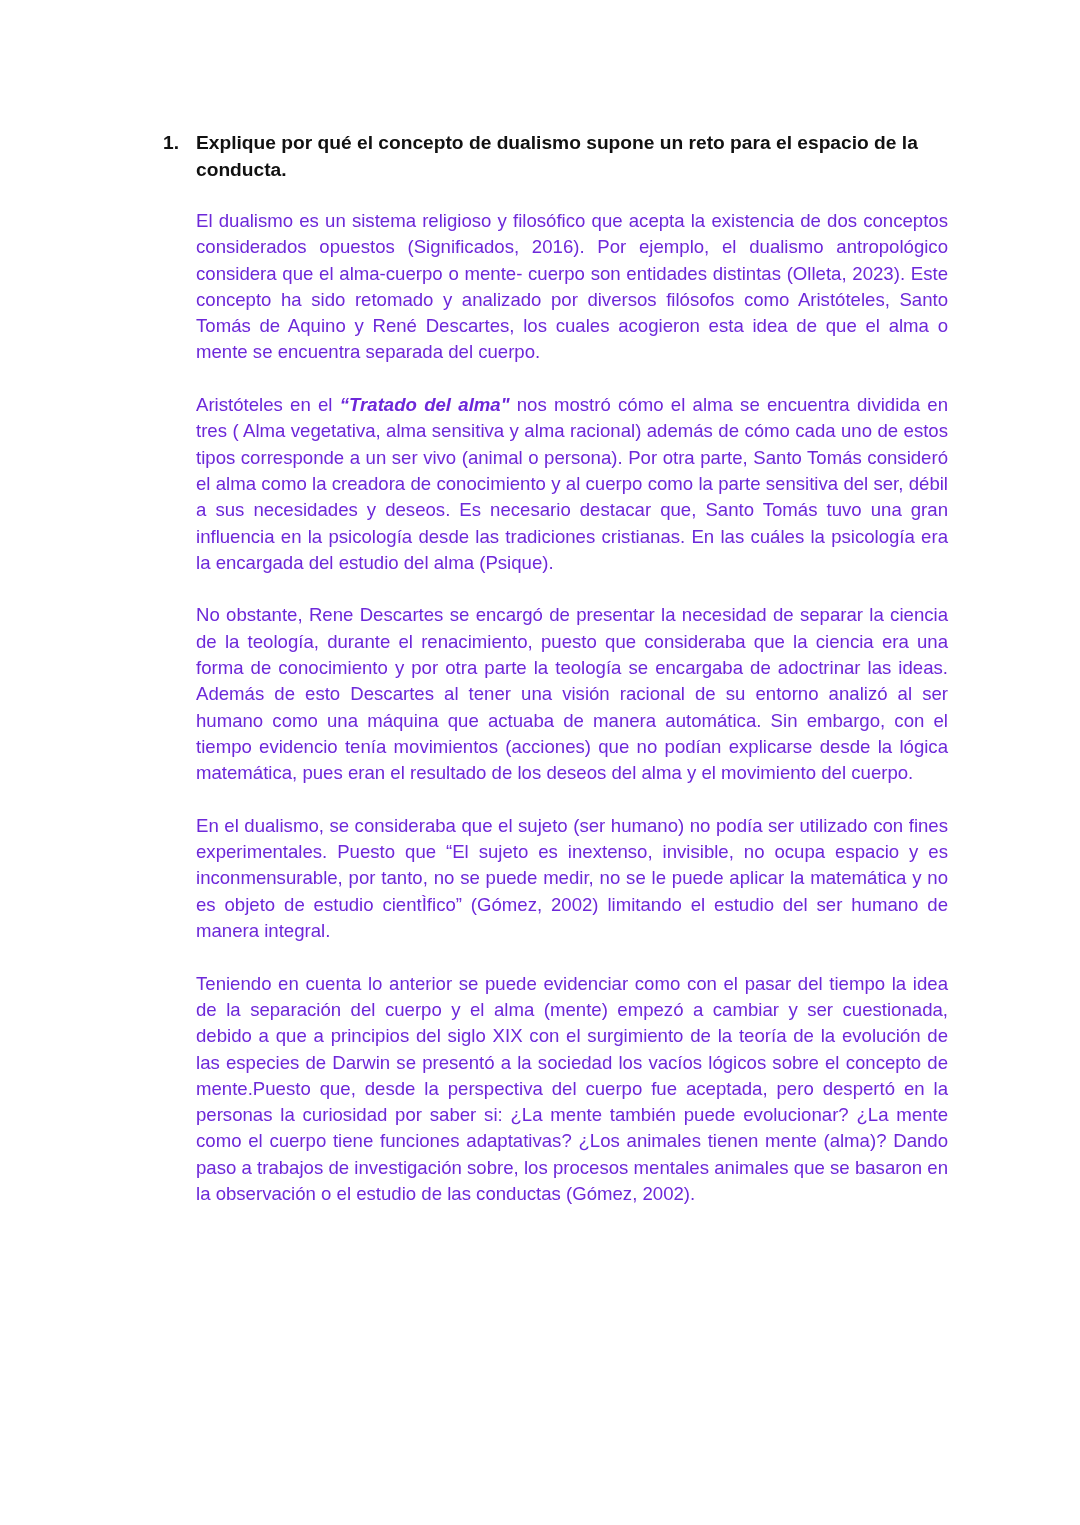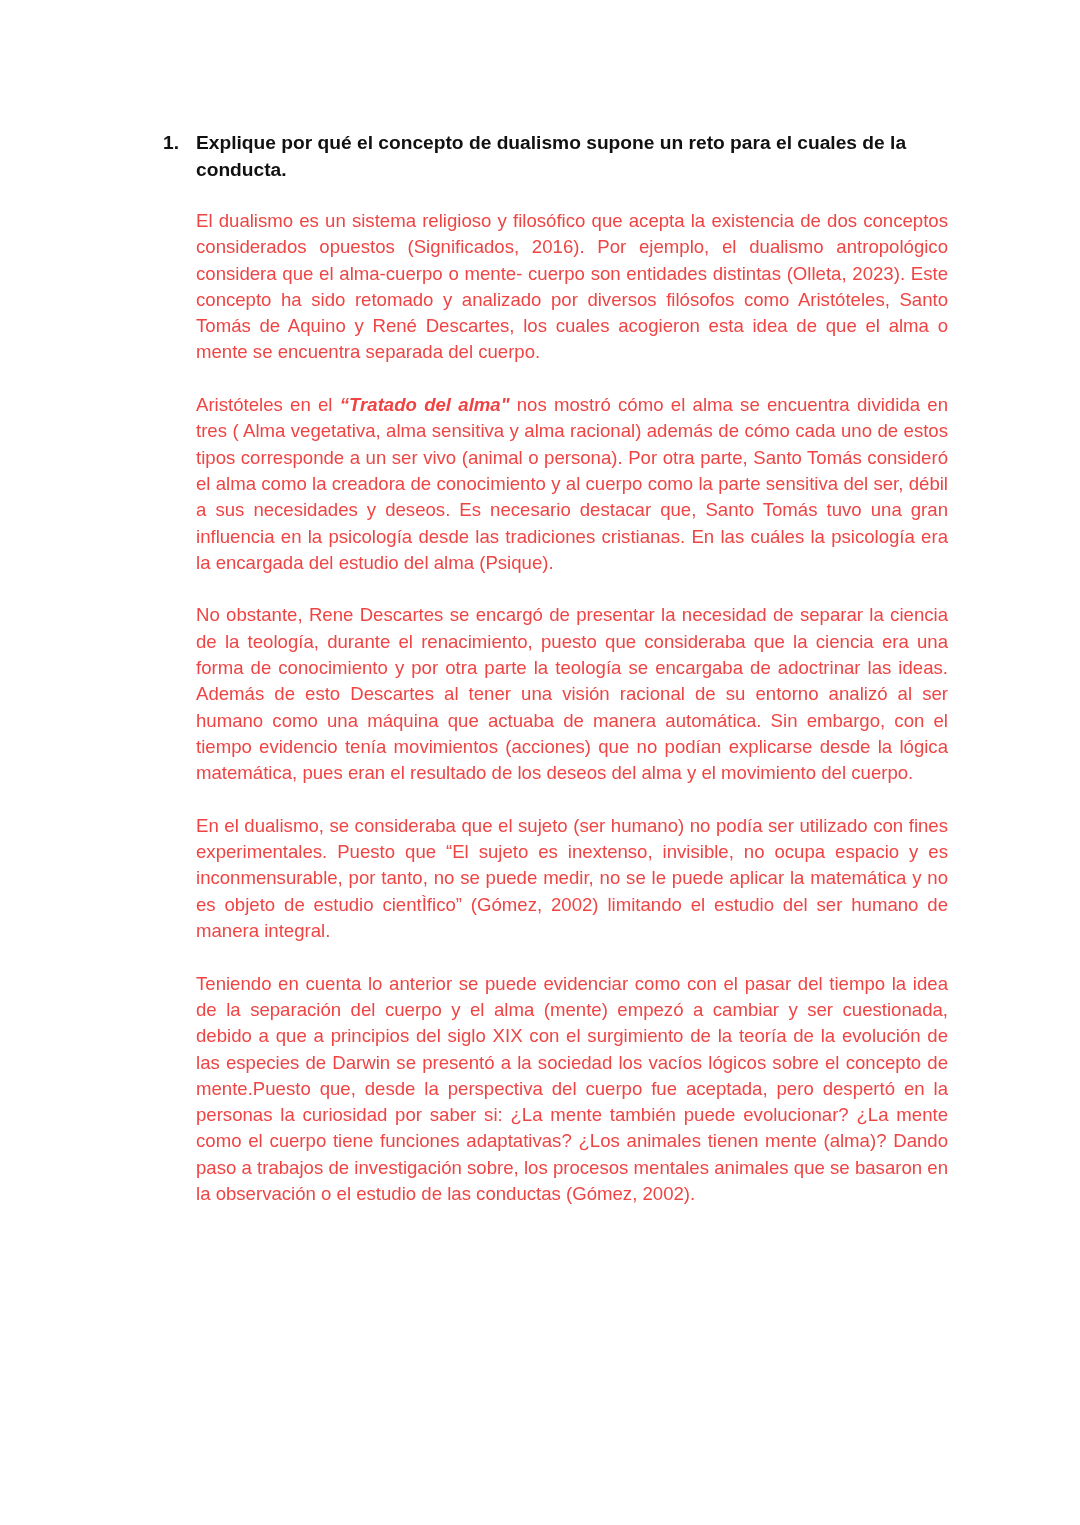--- a/index.html
+++ b/index.html
@@ -42,38 +42,38 @@
       flex: 1;
       text-align: left;
     }
     .body-text {
       position: absolute;
       left: 196px;
       width: 752px;
       font-size: 18.6px;
       line-height: 26.3px;
       text-align: justify;
-      color: #ef4444;
+      color: #6d28d9;
     }
     .body-text p {
       margin: 0 0 26.3px 0;
     }
     .bi {
       font-weight: bold;
       font-style: italic;
     }
   </style>
 </head>
 <body>
 
 <div class="page">
 
   <div class="question">
     <span class="num">1.</span>
-    <span class="qtext">Explique por qué el concepto de dualismo supone un reto para el cuales de la conducta.</span>
+    <span class="qtext">Explique por qué el concepto de dualismo supone un reto para el espacio de la conducta.</span>
   </div>
 
   <div class="body-text" style="top: 208px;">
     <p>El dualismo es un sistema religioso y filosófico que acepta la existencia de dos conceptos considerados opuestos (Significados, 2016). Por ejemplo, el dualismo antropológico considera que el alma-cuerpo o mente- cuerpo son entidades distintas (Olleta, 2023). Este concepto ha sido retomado y analizado por diversos filósofos como Aristóteles, Santo Tomás de Aquino y René Descartes, los cuales acogieron esta idea de que el alma o mente se encuentra separada del cuerpo.</p>
     <p><span>Aristóteles en el </span><span class="bi">“Tratado del alma"</span><span> nos mostró cómo el alma se encuentra dividida en tres ( Alma vegetativa, alma sensitiva y alma racional) además de cómo cada uno de estos tipos corresponde a un ser vivo (animal o persona). Por otra parte, Santo Tomás consideró  el alma como la creadora de conocimiento y al cuerpo como la parte sensitiva del ser, débil a sus necesidades y deseos. Es necesario destacar que, Santo Tomás tuvo una gran influencia en la psicología desde las tradiciones cristianas. En las cuáles la psicología era la encargada del estudio del alma (Psique).</span></p>
     <p>No obstante, Rene Descartes se encargó de presentar la necesidad de separar la ciencia de la teología, durante el renacimiento, puesto que consideraba que la ciencia era una forma de conocimiento y por otra parte la teología se encargaba de adoctrinar las ideas. Además de esto Descartes al tener una visión racional de su entorno analizó al ser humano como una máquina que actuaba de manera automática. Sin embargo, con el tiempo evidencio tenía movimientos (acciones) que no podían explicarse desde la lógica matemática, pues eran el resultado de los deseos del alma y el movimiento del cuerpo.</p>
     <p>En el dualismo, se consideraba que el sujeto (ser humano) no podía  ser utilizado con fines experimentales. Puesto que “El sujeto es inextenso, invisible, no ocupa espacio y es inconmensurable, por tanto, no se puede medir, no se le puede aplicar la matemática y no es objeto de estudio cientÌfico” (Gómez, 2002) limitando el estudio del ser humano de manera integral.</p>
     <p>Teniendo en cuenta lo anterior se puede evidenciar como con el pasar del tiempo la idea de la separación del cuerpo y el alma (mente) empezó a cambiar y ser cuestionada, debido a que a principios del siglo XIX con el surgimiento de la teoría de la evolución de las especies de Darwin se presentó a la sociedad los vacíos lógicos sobre el concepto de mente.Puesto que,  desde la perspectiva del cuerpo fue aceptada, pero despertó en la personas la curiosidad por saber si: ¿La mente también puede evolucionar? ¿La mente como el cuerpo tiene funciones adaptativas? ¿Los animales tienen mente (alma)? Dando paso a  trabajos de investigación sobre, los procesos mentales animales que se basaron en la observación o el estudio de las conductas (Gómez, 2002).</p>
   </div>
 

